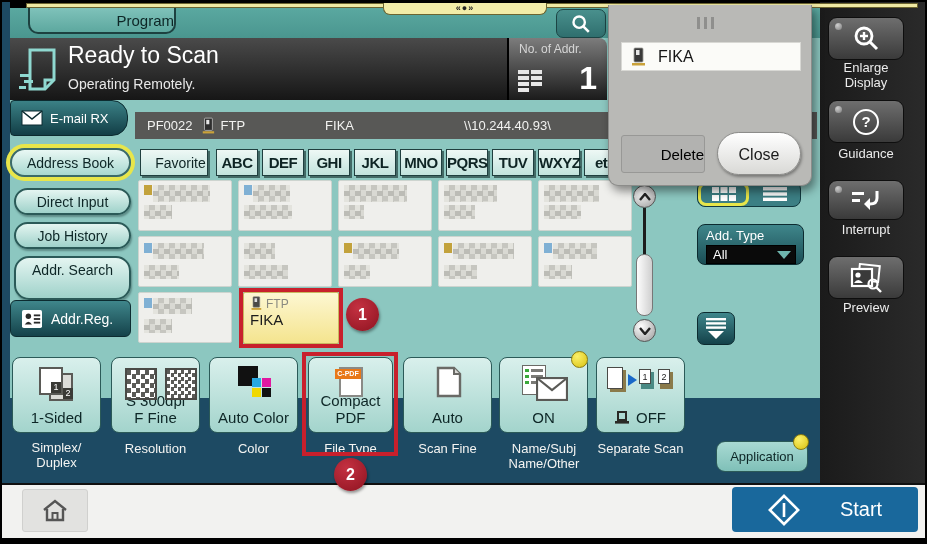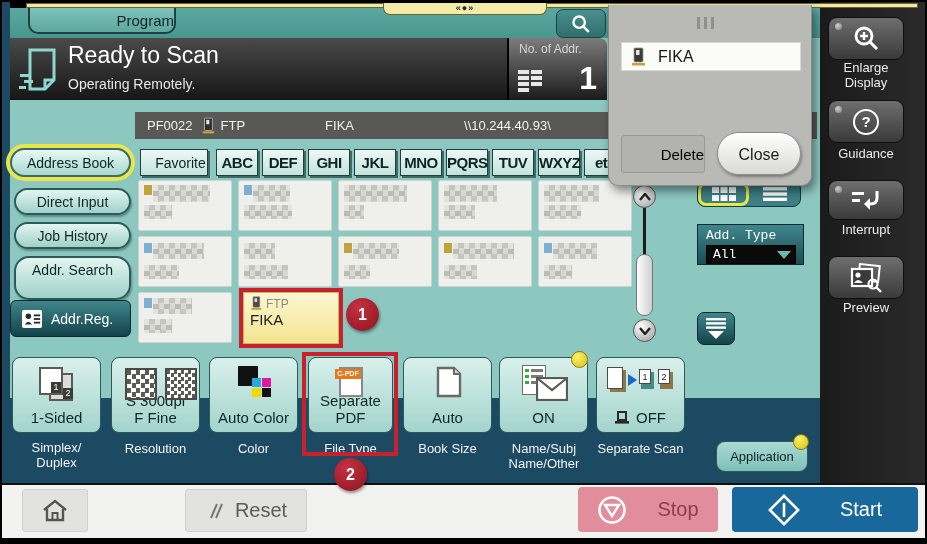--- a/index.html
+++ b/index.html
@@ -53,22 +53,22 @@
   .card-sel .proto{color:#8a8a80;font-size:12px;display:flex;gap:4px;align-items:center;}
   .card-sel .nm{color:#1c1c1c;font-size:15px;}
   
   .scroll-circle{background:radial-gradient(circle at 35% 30%,#ffffff,#9a9a9a);border:1px solid #555;
     border-radius:50%;display:flex;align-items:center;justify-content:center;}
   .scroll-line{background:#1c1c1c;}
   .scroll-thumb{background:linear-gradient(90deg,#fdfdfd,#cfcfcf);border:1px solid #777;border-radius:8px;}
   .toggle-wrap{background:#3c7f84;border:1px solid #123a40;border-radius:8px;display:flex;}
   .toggle{flex:1;display:flex;align-items:center;justify-content:center;}
   .toggle-sel{box-shadow:inset 0 0 0 3px #e8e64a;border-radius:8px;}
-  .addtype{background:linear-gradient(#3f868b,#1b4e55);border:1px solid #0c2b30;border-radius:0;
-    color:#fff;font-size:13px;padding:3px 0 0 8px;font-family:Liberation Mono, monospace;}
+  .addtype{background:linear-gradient(#3f868b,#1b4e55);border:1px solid #0c2b30;border-radius:8px;
+    color:#fff;font-size:13px;padding:3px 0 0 8px;}
   .addtype-val{background:#0a0a0a;border:1px solid #000;color:#fff;font-size:13px;line-height:17px;
     padding-left:6px;position:relative;margin:2px 7px 0 0;}
   .addtype-arrow{position:absolute;right:4px;top:5px;width:0;height:0;border-left:7px solid transparent;
     border-right:7px solid transparent;border-top:8px solid #6fb5ae;}
   .expand-btn{background:linear-gradient(#3f868b,#14424a);border:1px solid #0c2b30;border-radius:7px;
     display:flex;flex-direction:column;align-items:center;justify-content:center;gap:2px;}
   
   .tb-btn{background:linear-gradient(#d9f0ec,#a3d4cc);border:1px solid #2b5a58;border-radius:8px;
     display:flex;flex-direction:column;align-items:center;justify-content:flex-end;padding-bottom:6px;}
   .tb-val{color:#0d2626;font-size:15px;text-align:center;line-height:17px;}
@@ -149,20 +149,27 @@
         <rect x="1" y="8" width="11" height="4"></rect>
           <rect x="14" y="8" width="11" height="4"></rect>
         <rect x="1" y="14" width="11" height="4"></rect>
           <rect x="14" y="14" width="11" height="4"></rect>
         <rect x="1" y="20" width="11" height="4"></rect>
       </g>
     </svg>
     <div class="abs addr-count" style="right:10px;top:22px;">1</div>
   </div>
 
+  <div class="abs emailrx" style="left:10px;top:100px;width:118px;height:36px;">
+    <svg width="22" height="16" viewBox="0 0 22 16">
+      <rect x="1" y="1" width="20" height="14" fill="#fff" stroke="#0c2b30"></rect>
+      <path d="M1 1 l10 8 l10 -8" fill="none" stroke="#0c2b30" stroke-width="1.6"></path>
+    </svg>
+    <span>E-mail RX</span>
+  </div>
 
   <div class="abs ftp-bar" style="left:135px;top:112px;width:682px;height:27px;">
     <span style="margin-left:12px;">PF0022</span>
     <svg style="margin-left:8px;" width="14" height="18" viewBox="0 0 16 20">
       <rect x="4" y="1" width="9" height="14" rx="1" fill="#2e2e2e" stroke="#cfcfcf" stroke-width="0.8"></rect>
       <rect x="6" y="3" width="3.5" height="5" fill="#e6e6e6"></rect>
       <rect x="2" y="16" width="13" height="2.5" fill="#caa23a"></rect>
     </svg>
     <span style="margin-left:6px;">FTP</span>
     <span style="margin-left:80px;">FIKA</span>
@@ -352,33 +359,33 @@
     </div>
     <div class="tb-val">Auto Color</div>
   </div>
   <div class="abs tb-label" style="left:209px;top:441px;width:89px;">Color</div>
 
   <div class="abs tb-btn" style="left:308px;top:357px;width:85px;height:76px;">
     <div class="abs" style="left:28px;top:7px;width:30px;height:34px;">
       <div class="abs" style="left:2px;top:2px;width:24px;height:30px;background:#fff;border:2px solid #8a8a86;"></div>
       <div class="abs" style="left:-2px;top:4px;width:26px;height:10px;background:#e87818;color:#fff;font-size:7px;font-weight:bold;text-align:center;line-height:10px;">C-PDF</div>
     </div>
-    <div class="tb-val pre">Separate
+    <div class="tb-val pre">Compact
 PDF</div>
   </div>
   <div class="abs tb-label" style="left:308px;top:441px;width:85px;">File Type</div>
 
   <div class="abs tb-btn" style="left:403px;top:357px;width:89px;height:76px;">
     <svg class="abs" style="left:32px;top:8px;" width="26" height="32" viewBox="0 0 26 32">
       <path d="M2 2 h16 l6 6 v22 h-22 z" fill="#fff" stroke="#6a6a66" stroke-width="2.4"></path>
       <path d="M18 2 v6 h6" fill="#d8d8d4" stroke="#6a6a66" stroke-width="2"></path>
     </svg>
     <div class="tb-val">Auto</div>
   </div>
-  <div class="abs tb-label" style="left:403px;top:441px;width:89px;">Book Size</div>
+  <div class="abs tb-label" style="left:403px;top:441px;width:89px;">Scan Fine</div>
 
   <div class="abs tb-btn" style="left:499px;top:357px;width:89px;height:76px;">
     <div class="abs" style="left:22px;top:7px;width:46px;height:36px;">
       <div class="abs" style="left:0;top:0;width:24px;height:30px;background:#fff;border:1.6px solid #6a6a66;"></div>
       <span class="abs" style="left:3px;top:4px;width:4px;height:3px;background:#3aa83a;"></span>
         <span class="abs" style="left:9px;top:4px;width:12px;height:3px;background:#7a7a76;"></span>
       <span class="abs" style="left:3px;top:10px;width:4px;height:3px;background:#3aa83a;"></span>
         <span class="abs" style="left:9px;top:10px;width:12px;height:3px;background:#7a7a76;"></span>
       <span class="abs" style="left:3px;top:16px;width:4px;height:3px;background:#3aa83a;"></span>
         <span class="abs" style="left:9px;top:16px;width:12px;height:3px;background:#7a7a76;"></span>
@@ -459,34 +466,20 @@
   </div>
   <div class="abs side-label" style="left:820px;top:300px;width:92px;">Preview</div>
 
   <div class="abs gray-btn" style="left:22px;top:489px;width:66px;height:43px;">
     <svg width="26" height="24" viewBox="0 0 26 24">
       <path d="M2 11 L13 2 L24 11" fill="none" stroke="#555" stroke-width="2.4"></path>
       <path d="M5 10 v11 h16 v-11" fill="none" stroke="#555" stroke-width="2.4"></path>
       <rect x="10.5" y="14" width="5" height="7" fill="none" stroke="#555" stroke-width="2"></rect>
     </svg>
   </div>
-  <div class="abs gray-btn" style="left:185px;top:489px;width:122px;height:43px;">
-    <svg width="18" height="18" viewBox="0 0 18 18">
-      <line x1="6" y1="16" x2="12" y2="2" stroke="#777" stroke-width="2"></line>
-      <line x1="11" y1="16" x2="17" y2="2" stroke="#777" stroke-width="2"></line>
-    </svg>
-    <span>Reset</span>
-  </div>
-  <div class="abs stop-btn" style="left:578px;top:487px;width:140px;height:45px;">
-    <svg width="30" height="30" viewBox="0 0 30 30">
-      <circle cx="15" cy="15" r="12.5" fill="none" stroke="#fff" stroke-width="2.6"></circle>
-      <path d="M8 10 h14 l-7 11 z" fill="none" stroke="#fff" stroke-width="2.4"></path>
-    </svg>
-    <span>Stop</span>
-  </div>
   <div class="abs start-btn" style="left:732px;top:487px;width:186px;height:45px;">
     <svg width="32" height="32" viewBox="0 0 32 32">
       <rect x="6" y="6" width="20" height="20" fill="none" stroke="#fff" stroke-width="2.6" transform="rotate(45 16 16)"></rect>
       <line x1="16" y1="9" x2="16" y2="23" stroke="#fff" stroke-width="2.6"></line>
     </svg>
     <span>Start</span>
   </div>
 
   <div class="abs popup" style="left:608px;top:5px;width:204px;height:181px;z-index:50;">
     <div class="popup-handle abs" style="left:88px;top:12px;">

